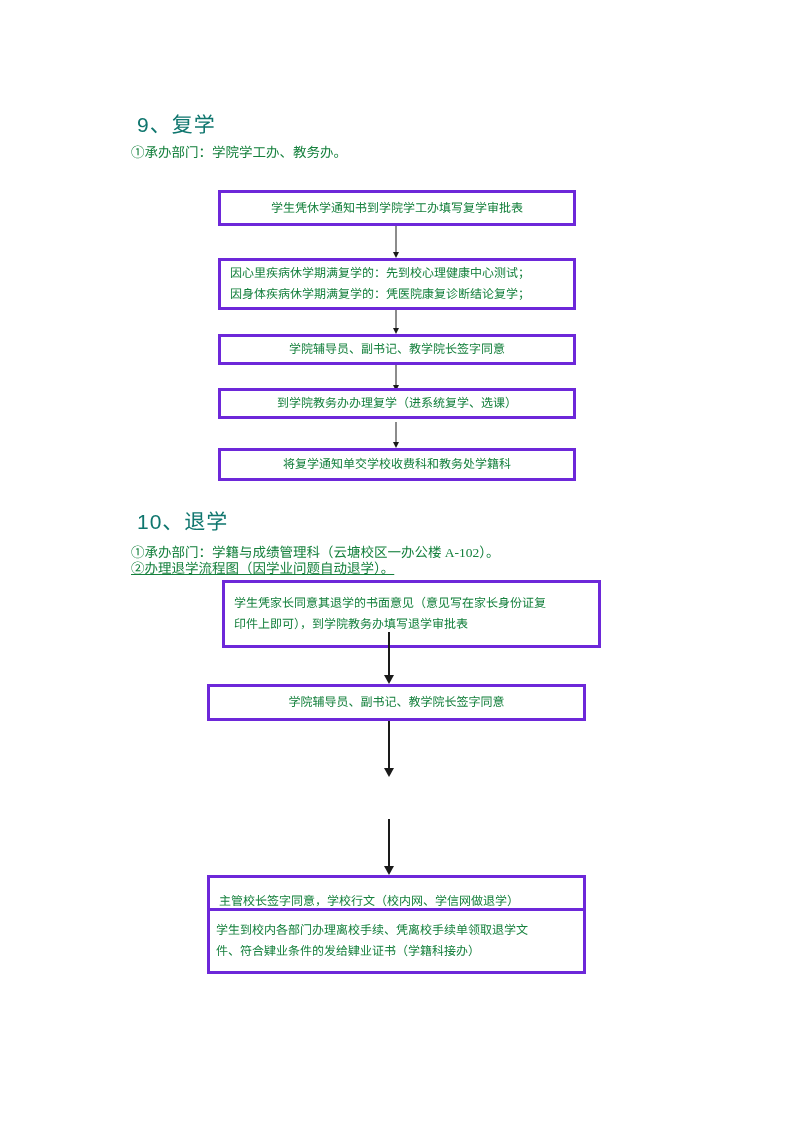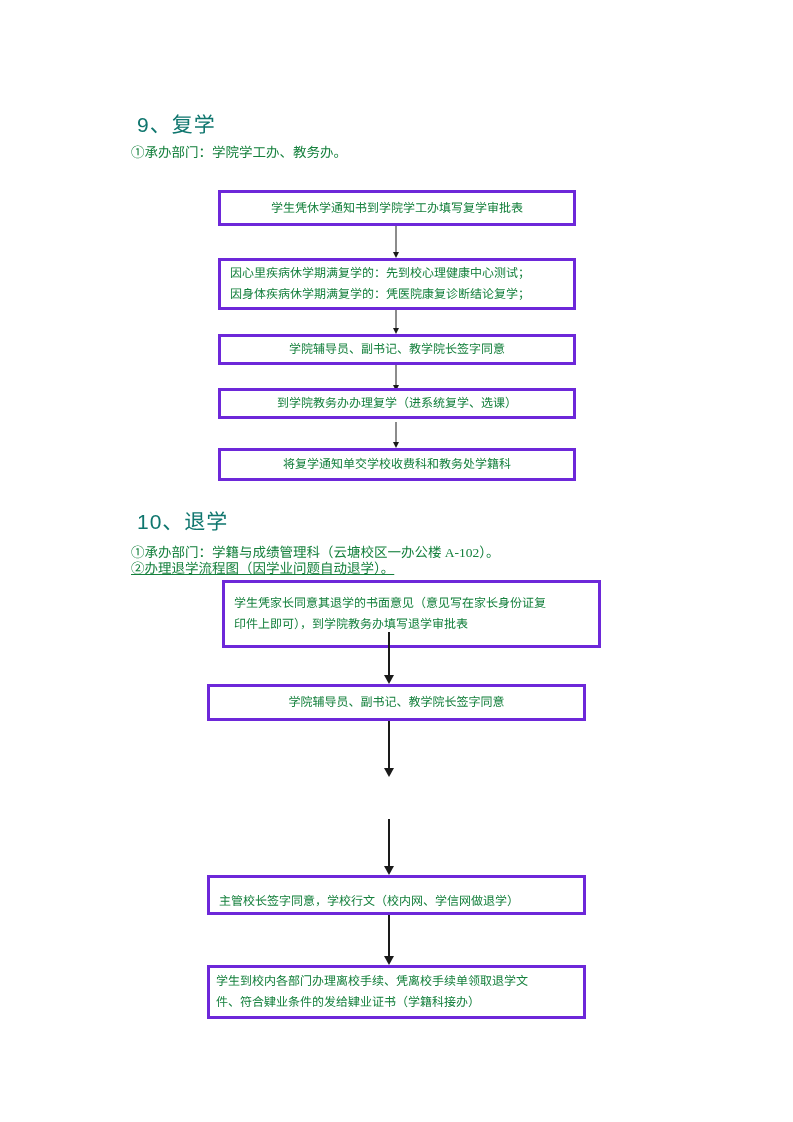--- a/index.html
+++ b/index.html
@@ -195,18 +195,18 @@
 
   <div class="flow-box left" style="left:207px; top:875px; width:379px; height:40px;justify-content:flex-end;">
     <span class="line">主管校长签字同意，学校行文（校内网、学信网做退学）</span>
   </div>
 
   <div class="arrow thick" style="left:381px; top:915px; width:16px; height:50px;">
     <span class="shaft" style="height:42px;"></span>
     <span class="head"></span>
   </div>
 
-  <div class="flow-box left" style="left:207px; top:965px; width:379px; height:54px;padding-left:6px;">
+  <div class="flow-box left" style="left:207px; top:908px; width:379px; height:66px;padding-left:6px;">
     <span class="line">学生到校内各部门办理离校手续、凭离校手续单领取退学文</span>
     <span class="line">件、符合肄业条件的发给肄业证书（学籍科接办）</span>
   </div>
 
 </div>
 
 </body></html>

